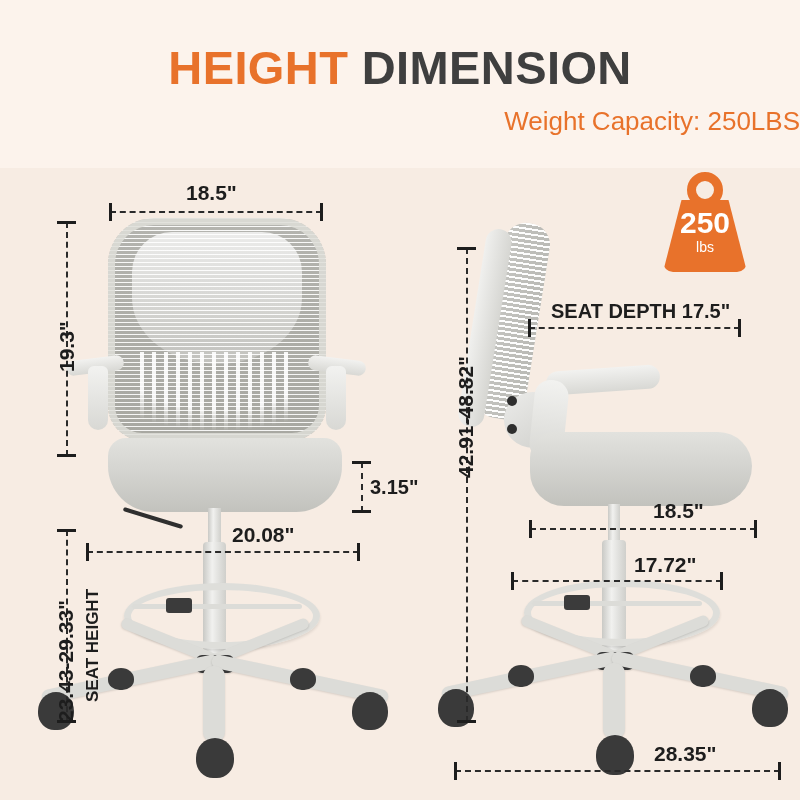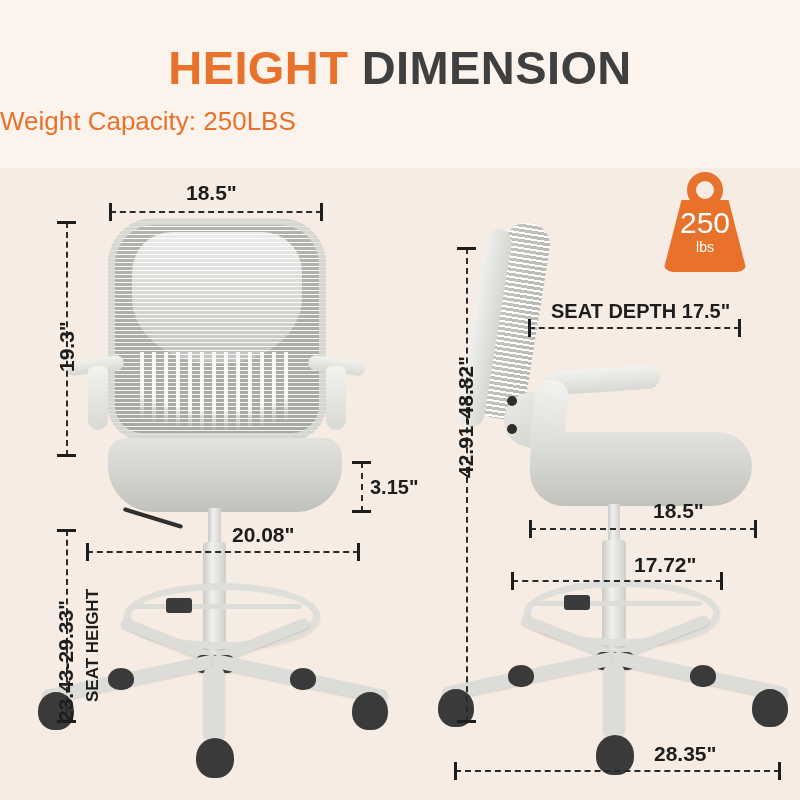--- a/index.html
+++ b/index.html
@@ -16,37 +16,37 @@
     background:#fcf3ec;
   }
   .title{
     position:absolute;left:0;top:44px;width:800px;text-align:center;
     font-size:47px;font-weight:bold;letter-spacing:.4px;line-height:1;
     white-space:nowrap;
   }
   .title .t-orange{color:#e8722b;}
   .title .t-dark{color:#3f3f3f;}
   .subtitle{
-    position:absolute;left:0;top:108px;width:800px;text-align:left;
+    position:absolute;left:0;top:108px;width:800px;text-align:right;
     font-size:26px;color:#e8722b;line-height:1;white-space:nowrap;
   }
   .badge-wrap{position:absolute;left:655px;top:172px;width:100px;height:110px;}
   .badge-ring{
     position:absolute;left:32px;top:0;width:36px;height:36px;border-radius:50%;
     border:9px solid #e8722b;box-sizing:border-box;
   }
   .badge-body{
     position:absolute;left:8px;top:28px;width:84px;height:72px;
     background:#e8722b;
     border-radius:14px 14px 10px 10px;
     clip-path:polygon(22% 0%, 78% 0%, 100% 100%, 0% 100%);
   }
   .badge-num{
     position:absolute;left:8px;top:36px;width:84px;text-align:center;
-    color:#fff;font-size:30px;font-weight:normal;line-height:1;
+    color:#fff;font-size:30px;font-weight:bold;line-height:1;
   }
   .badge-unit{
     position:absolute;left:8px;top:68px;width:84px;text-align:center;
     color:#fff;font-size:14px;line-height:1;
   }
 
   
   .dimlabel{
     position:absolute;color:#1d1d1d;font-weight:bold;white-space:nowrap;line-height:1;
   }

